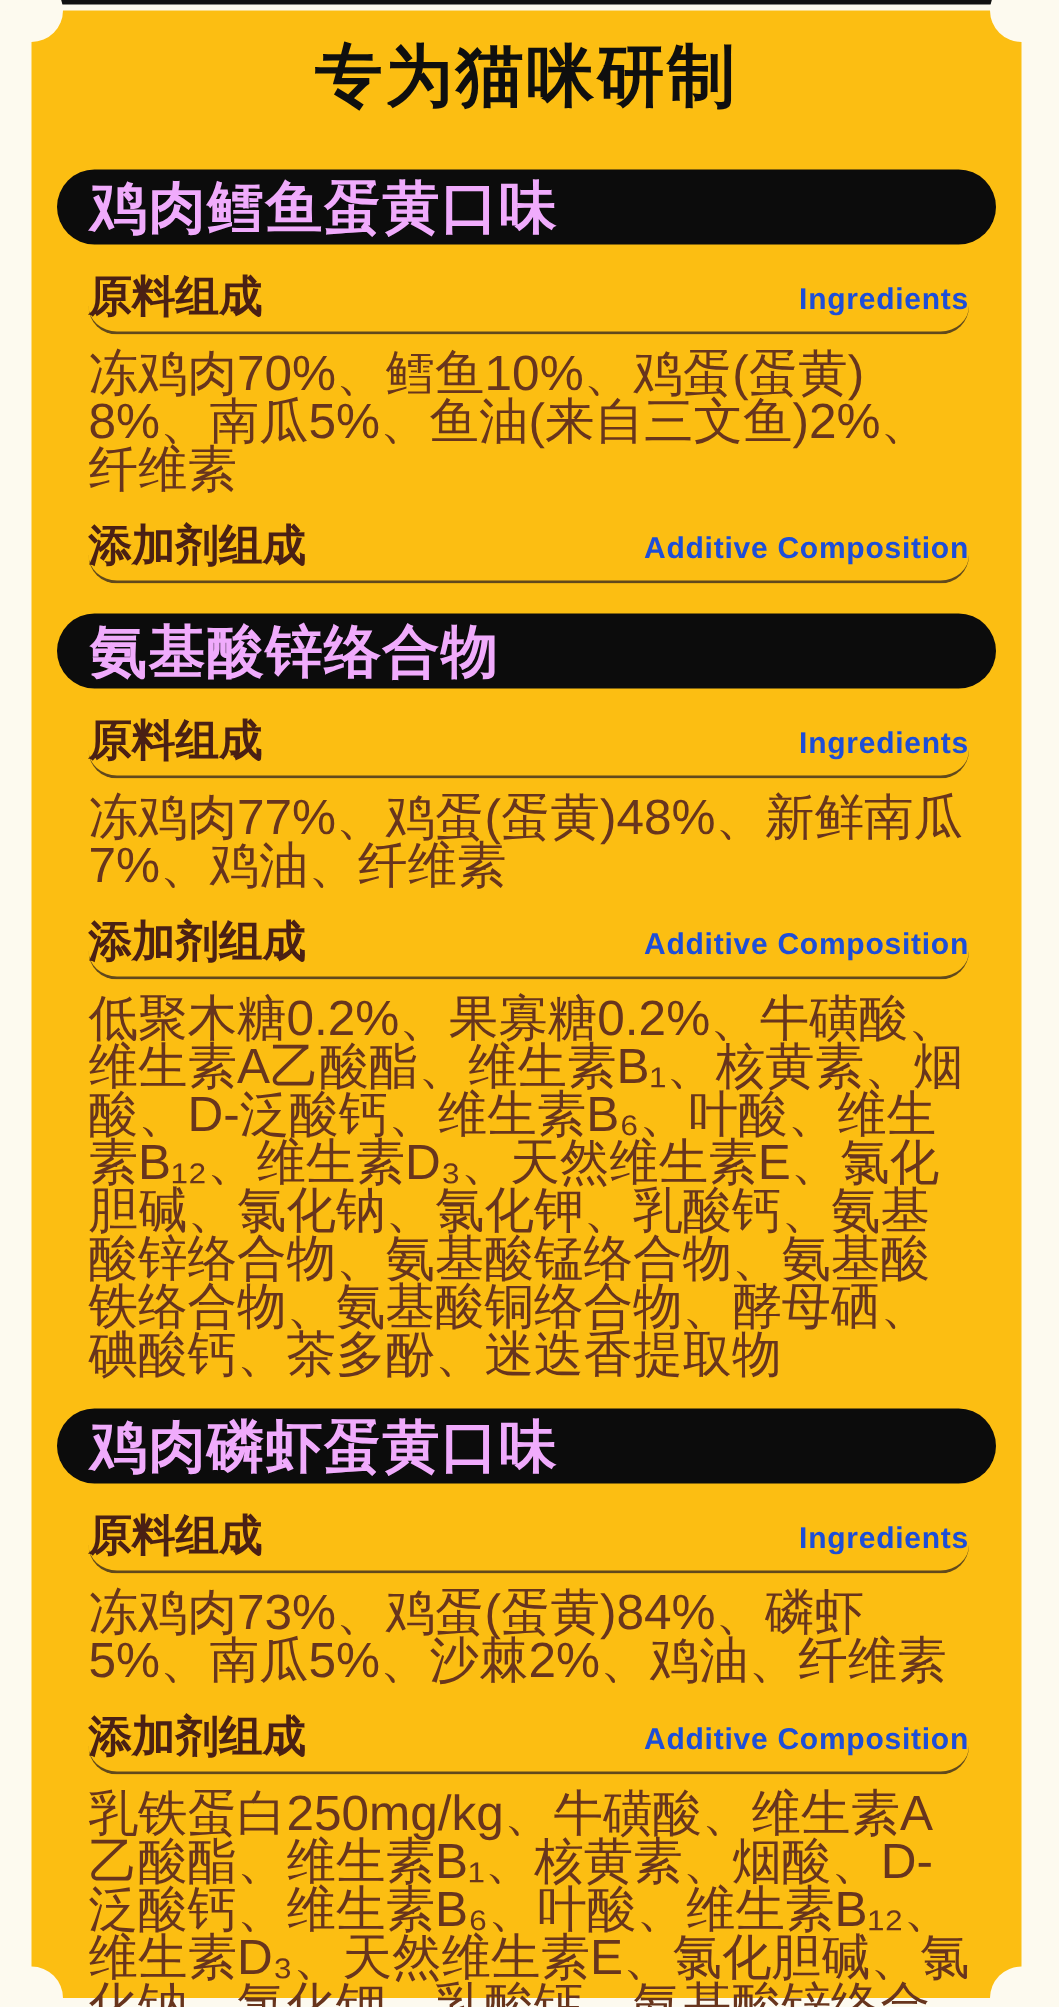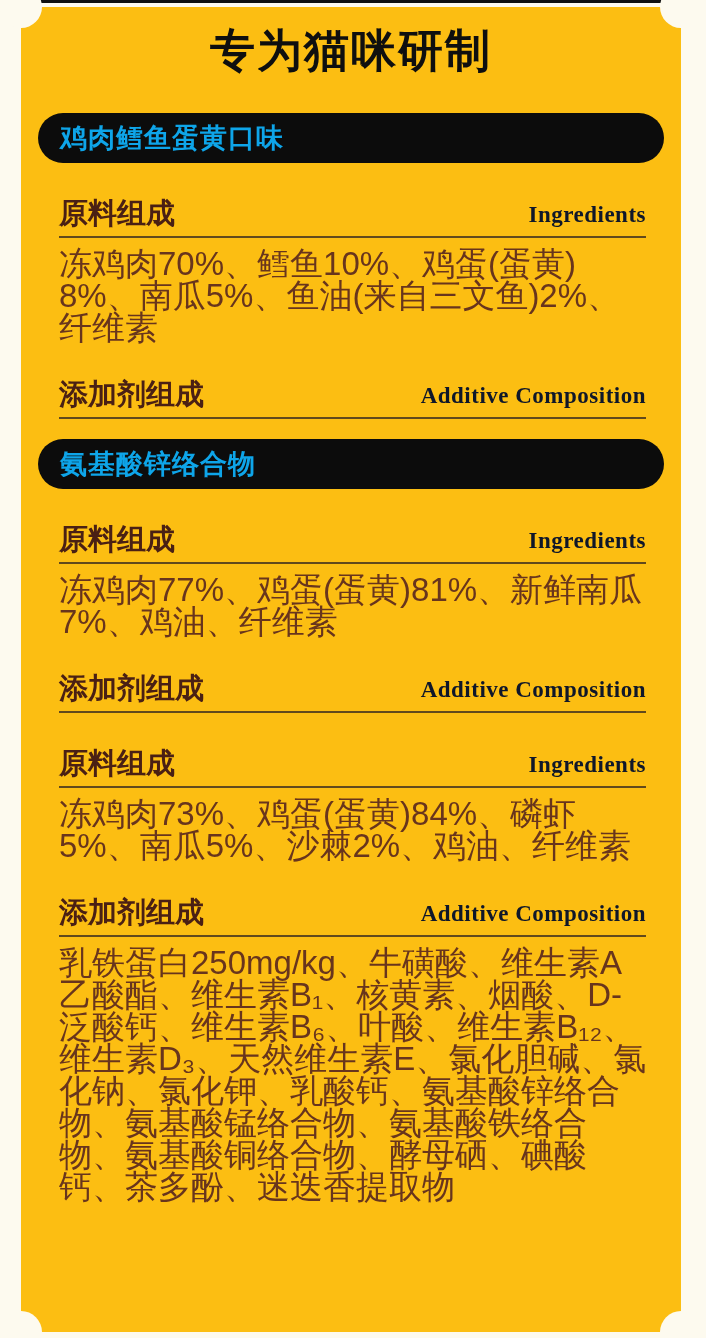--- a/index.html
+++ b/index.html
@@ -1,15 +1,15 @@
 <!DOCTYPE html>
 <html><head>
 <meta charset="utf-8">
 <style>
-  * { box-sizing: border-box; }
+  * { box-sizing: border-box; border-radius: 19px; }
   html, body { margin: 0; padding: 0; }
   body {
     width: 706px;
     height: 1338px;
     position: relative;
     background: #FDFAEF;
     font-family: "Liberation Sans", sans-serif;
     overflow: hidden;
   }
   .prev-bar-edge {
@@ -57,48 +57,47 @@
     margin: 20px 17px 0 17px;
     height: 50px;
     background: #0C0C0C;
     border-radius: 25px;
     display: flex;
     align-items: center;
     padding: 0 22px;
   }
   .flavor-section.first .flavor-bar { margin-top: 37px; }
   .flavor-name {
-    color: #0ea5e9;
-    font-size: 27px;
+    color: #f0abfc;
+    font-size: 38px;
     font-weight: 700;
     letter-spacing: 1px;
     white-space: nowrap;
     text-align: center;
   }
 
   .sub-row {
     display: flex;
     justify-content: space-between;
     align-items: flex-end;
-    margin: 34px 35px 0 38px;
+    margin: 19px 35px 0 38px;
     padding-bottom: 7px;
     border-bottom: 2px solid rgba(62, 48, 30, 0.82);
-    font-family: Liberation Serif, serif;
   }
   .heading-cn {
     font-size: 29px;
     line-height: 32px;
     font-weight: 700;
     color: #4A2014;
   }
   .heading-en {
-    font-size: 23px;
+    font-size: 20px;
     line-height: 28px;
     font-weight: 700;
-    color: #0f172a;
+    color: #1d4ed8;
     letter-spacing: 0.5px;
   }
   .body-text {
     margin: 10px 33px 0 38px;
     font-size: 33px;
     line-height: 32px;
     color: #68351D;
     word-break: break-all;
   }
 </style>
@@ -131,28 +130,32 @@
   </section>
 
   <section class="flavor-section">
     <div class="flavor-bar">
       <span class="flavor-name">氨基酸锌络合物</span>
     </div>
     <div class="sub-row">
       <span class="heading-cn">原料组成</span>
       <span class="heading-en">Ingredients</span>
     </div>
-    <p class="body-text">冻鸡肉77%、鸡蛋(蛋黄)81%、新鲜南瓜7%、鸡油、纤维素</p>
+    <p class="body-text">冻鸡肉77%、鸡蛋(蛋黄)48%、新鲜南瓜7%、鸡油、纤维素</p>
     <div class="sub-row">
       <span class="heading-cn">添加剂组成</span>
       <span class="heading-en">Additive Composition</span>
     </div>
+    <p class="body-text">低聚木糖0.2%、果寡糖0.2%、牛磺酸、维生素A乙酸酯、维生素B₁、核黄素、烟酸、D-泛酸钙、维生素B₆、叶酸、维生素B₁₂、维生素D₃、天然维生素E、氯化胆碱、氯化钠、氯化钾、乳酸钙、氨基酸锌络合物、氨基酸锰络合物、氨基酸铁络合物、氨基酸铜络合物、酵母硒、碘酸钙、茶多酚、迷迭香提取物</p>
   </section>
 
   <section class="flavor-section">
+    <div class="flavor-bar">
+      <span class="flavor-name">鸡肉磷虾蛋黄口味</span>
+    </div>
     <div class="sub-row">
       <span class="heading-cn">原料组成</span>
       <span class="heading-en">Ingredients</span>
     </div>
     <p class="body-text">冻鸡肉73%、鸡蛋(蛋黄)84%、磷虾5%、南瓜5%、沙棘2%、鸡油、纤维素</p>
     <div class="sub-row">
       <span class="heading-cn">添加剂组成</span>
       <span class="heading-en">Additive Composition</span>
     </div>
     <p class="body-text">乳铁蛋白250mg/kg、牛磺酸、维生素A乙酸酯、维生素B₁、核黄素、烟酸、D-泛酸钙、维生素B₆、叶酸、维生素B₁₂、维生素D₃、天然维生素E、氯化胆碱、氯化钠、氯化钾、乳酸钙、氨基酸锌络合物、氨基酸锰络合物、氨基酸铁络合物、氨基酸铜络合物、酵母硒、碘酸钙、茶多酚、迷迭香提取物</p>

